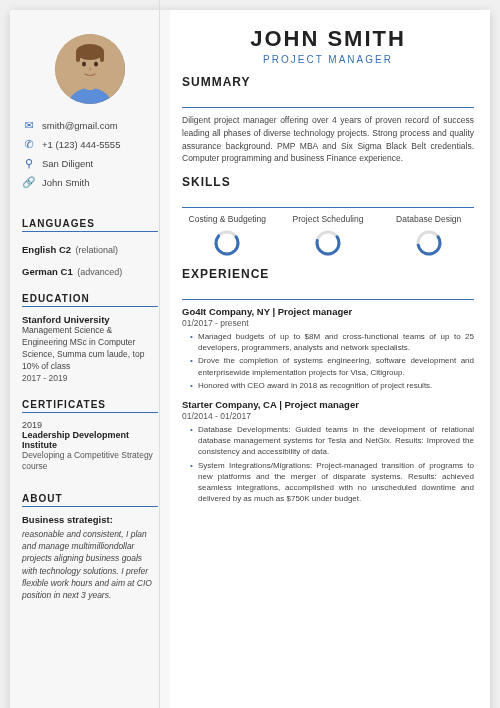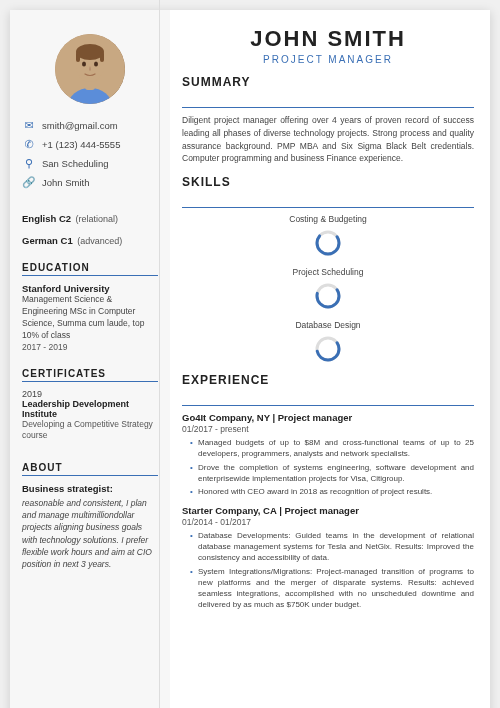--- a/index.html
+++ b/index.html
@@ -136,21 +136,21 @@
     }
     .summary-text {
       font-size: 8.5px;
       color: #444;
       line-height: 1.5;
       text-align: justify;
     }
     
     .skills-row {
       display: flex;
-      flex-direction: column;
+      flex-direction: row;
       gap: 10px;
     }
     .skill-item {
       display: flex;
       flex-direction: column;
       align-items: center;
       gap: 4px;
       flex: 1;
     }
     .skill-label {
@@ -242,28 +242,29 @@
       <div class="contact-item">
         <span class="contact-icon">✉</span>
         <span class="contact-text">smith@gmail.com</span>
       </div>
       <div class="contact-item">
         <span class="contact-icon">✆</span>
         <span class="contact-text">+1 (123) 444-5555</span>
       </div>
       <div class="contact-item">
         <span class="contact-icon">⚲</span>
-        <span class="contact-text">San Scheduling</span>
+        <span class="contact-text">San Diligent</span>
       </div>
       <div class="contact-item">
         <span class="contact-icon">🔗</span>
         <span class="contact-text">John Smith</span>
       </div>
     </div>
 
+    <div class="section-title">LANGUAGES</div>
     <div>
       <div class="lang-item">
         <span class="lang-name">English C2</span>
         <span class="lang-level">(relational)</span>
       </div>
       <div class="lang-item">
         <span class="lang-name">German C1</span>
         <span class="lang-level">(advanced)</span>
       </div>
     </div>

